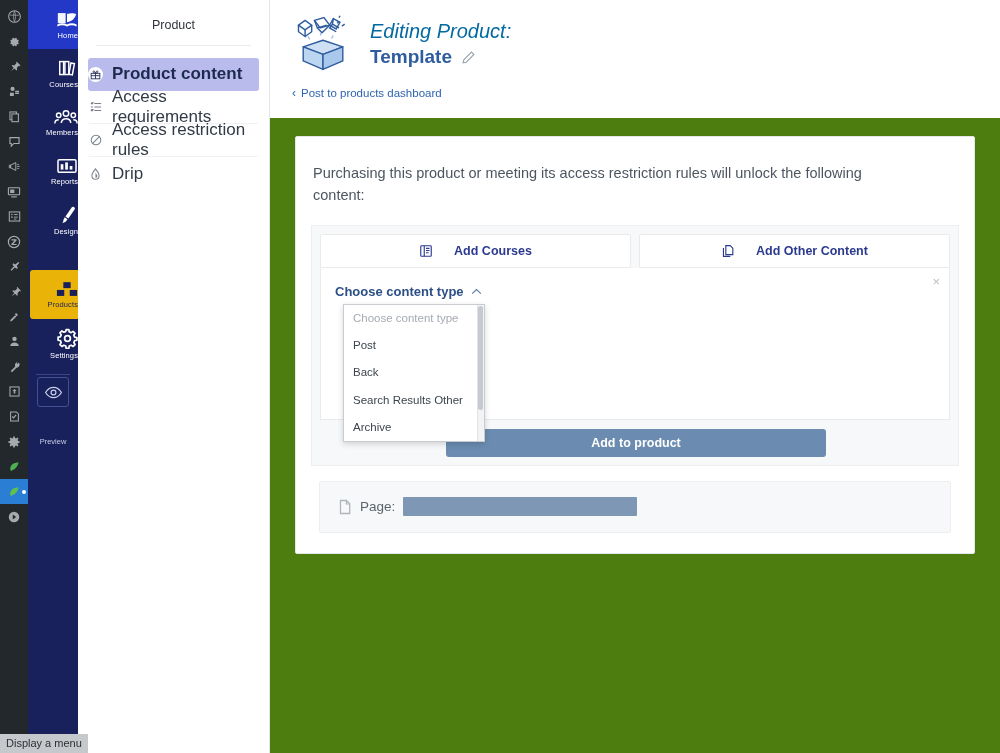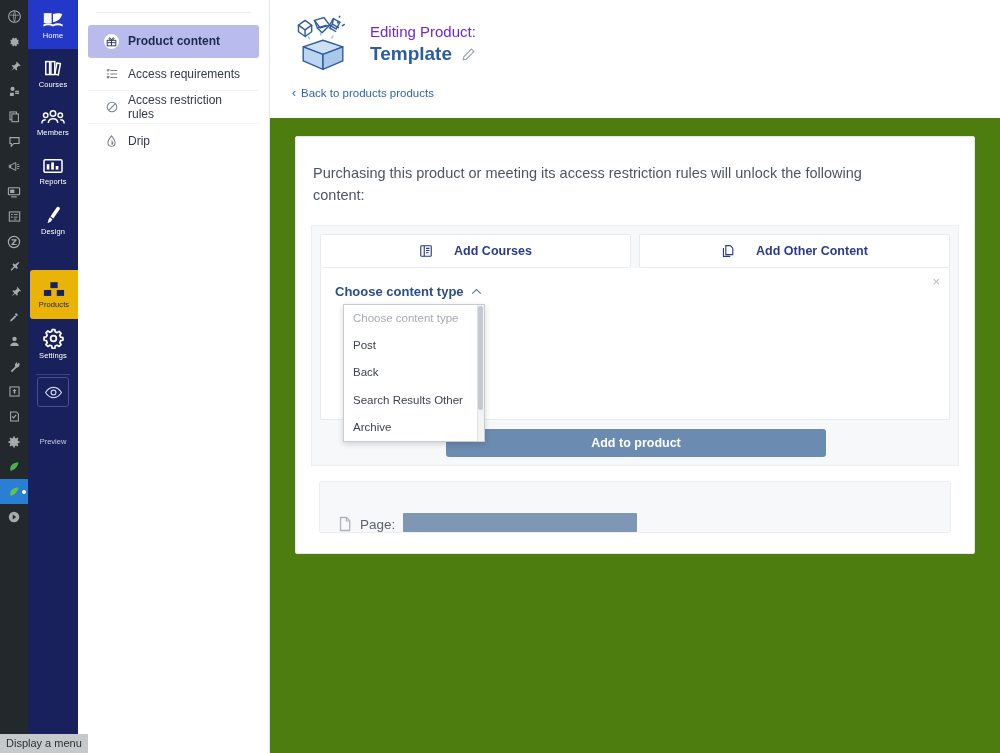--- a/index.html
+++ b/index.html
@@ -39,21 +39,21 @@
   
   .brand-bar {
     width: 50px; height: 753px; flex: 0 0 50px;
     background: #19215c;
     position: relative; z-index: 25;
     display: flex; flex-direction: column; align-items: center;
   }
   .nav-item {
     width: 50px; height: 49px;
     display: flex; flex-direction: column;
-    align-items: center; justify-content: center;
+    align-items: flex-end; justify-content: center;
     color: #ffffff; gap: 2px;
     cursor: pointer;
   }
   .nav-item .nav-label { font-size: 7.5px; letter-spacing: .1px; }
   .nav-item svg { display: block; }
   .nav-item.home { background: #2438c8; }
   .nav-item.active {
     background: #eab308; color: #19215c;
     width: 48px; margin-left: 2px;
     border-radius: 3px 0 0 3px;
@@ -78,22 +78,22 @@
     padding-top: 12px;
   }
   .sec-title {
     text-align: center; font-size: 12.5px; color: #30363d;
     padding: 6px 0 13px;
   }
   .sec-divider { height: 1px; background: #e9ebef; margin: 0 18px 12px; }
   .sec-list { padding: 0 10px; }
   .sec-item {
     display: flex; align-items: center; gap: 9px;
-    height: 33px; padding: 0 16px; border-radius: 3px;
-    font-size: 12px; color: #313a46; cursor: pointer;
+    height: 33px; padding: 0 0; border-radius: 3px;
+    font-size: 17px; color: #313a46; cursor: pointer;
     border-bottom: 1px solid #f0f1f3;
   }
   .sec-item:last-child { border-bottom: none; }
   .sec-item.active {
     background: #b9bbec; color: #1d2a4d; font-weight: bold;
     border-bottom-color: transparent;
   }
   .sec-item .sec-ico {
     width: 15px; height: 15px; display: flex;
     align-items: center; justify-content: center; color: #7a828d;
@@ -104,21 +104,21 @@
   }
 
   
   .main {
     flex: 1; height: 753px; background: #ffffff;
     position: relative; overflow: hidden;
   }
   .head-wrap { padding: 14px 0 0 20px; }
   .head-row { display: flex; align-items: center; gap: 14px; }
   .prod-illus { width: 66px; height: 60px; flex: 0 0 66px; }
-  .head-text .eyebrow { font-size: 15px; color: #6d28d9; line-height: 1.35; }
+  .head-text .eyebrow { font-size: 20px; color: #0369a1; line-height: 1.35; font-style: italic; }
   .head-text .prod-name {
     font-size: 19px; font-weight: bold; color: #2e5d9e;
     display: flex; align-items: center; gap: 9px; line-height: 1.3;
   }
   .pencil { color: #9aa3ad; display: flex; cursor: pointer; }
   .back-link {
     display: inline-flex; align-items: center; gap: 5px;
     color: #2e64b0; font-size: 11.5px; margin: 12px 0 0 2px;
     cursor: pointer;
   }
@@ -189,21 +189,21 @@
     width: 380px; margin-left: 118px; height: 28px;
     background: #6b8cb0; border: none; border-radius: 3px;
     color: #ffffff; font-size: 12.5px; font-weight: bold;
     display: flex; align-items: center; justify-content: center;
     cursor: pointer;
   }
 
   .item-row {
     margin: 15px 8px 0; background: #f7f8f9;
     border: 1px solid #eceef0; border-radius: 2px;
-    height: 52px; display: flex; align-items: flex-end; gap: 8px;
+    height: 52px; display: flex; align-items: center; gap: 8px;
     padding: 0 18px;
   }
   .item-row .doc-ico { color: #aeb4ba; display: flex; }
   .item-label { font-size: 13.5px; color: #5b636c; }
   .redact-bar { width: 234px; height: 19px; background: #7d97b5; border-radius: 1px; }
 
   
   .status-tip {
     position: absolute; left: 0; bottom: 0;
     background: #c6c9cc; color: #2b3035;
@@ -415,20 +415,21 @@
         <svg width="19" height="13" viewBox="0 0 22 14">
           <path d="M11 1C5.5 1 1.8 7 1.8 7S5.5 13 11 13s9.2-6 9.2-6S16.5 1 11 1z" fill="none" stroke="#c9cde8" stroke-width="1.4"></path>
           <circle cx="11" cy="7" r="2.8" fill="none" stroke="#c9cde8" stroke-width="1.4"></circle>
         </svg>
       </div>
       <span class="preview-label">Preview</span>
     </div>
   </div>
 
   <div class="sec-panel">
+    <div class="sec-title">Product</div>
     <div class="sec-divider"></div>
     <div class="sec-list">
 
       <div class="sec-item active">
         <span class="sec-ico">
           <svg width="11" height="11" viewBox="0 0 14 14">
               <rect x="1.5" y="5.5" width="11" height="7" fill="none" stroke="currentColor" stroke-width="1.2"></rect>
               <path stroke="currentColor" stroke-width="1.2" d="M7 5.5v7M1.5 8.5h11"></path>
               <path fill="none" stroke="currentColor" stroke-width="1.2" d="M7 5.5C5.5 5.5 4 4.7 4 3.3S5.5 1.4 7 5.5zM7 5.5c1.5 0 3-.8 3-2.2S8.5 1.4 7 5.5z"></path>
             </svg>
@@ -499,21 +500,21 @@
             <span class="pencil">
               <svg width="15" height="15" viewBox="0 0 16 16">
                   <path fill="none" stroke="currentColor" stroke-width="1.2" d="M11.2 2.2l2.6 2.6-8.2 8.2-3.3.7.7-3.3z"></path>
                 </svg>
             </span>
           </div>
         </div>
       </div>
       <div class="back-link">
         <span class="chev">‹</span>
-        <span>Back to products products</span>
+        <span>Post to products dashboard</span>
       </div>
     </div>
 
     <div class="content-area">
       <div class="card">
 
         <div class="card-heading">Purchasing this product or meeting its access restriction rules will unlock the following content:</div>
 
         <div class="inner-panel">
           <div class="add-row">

